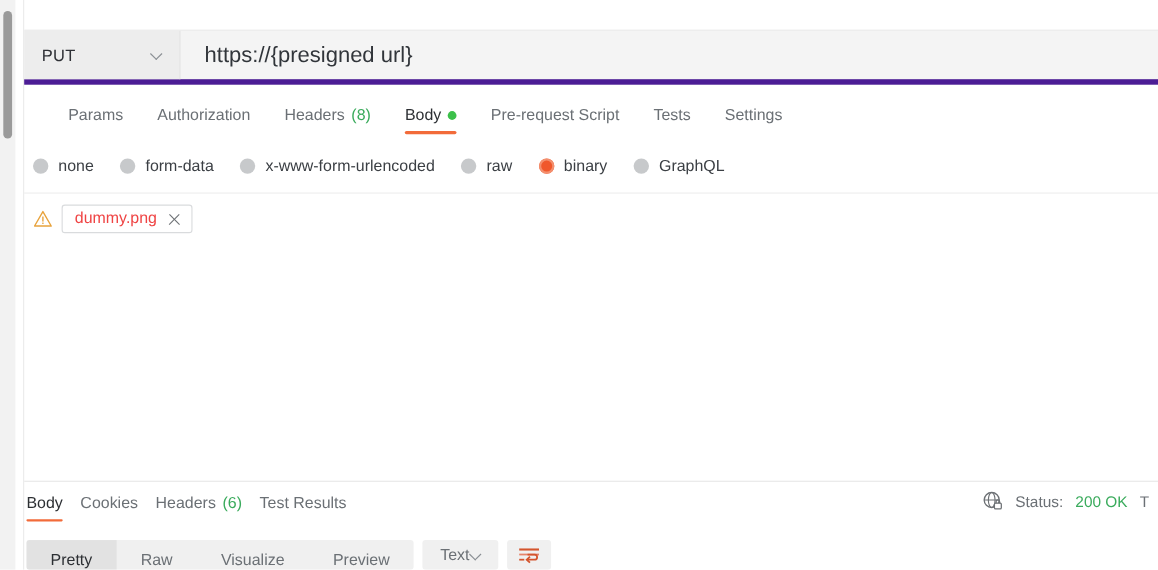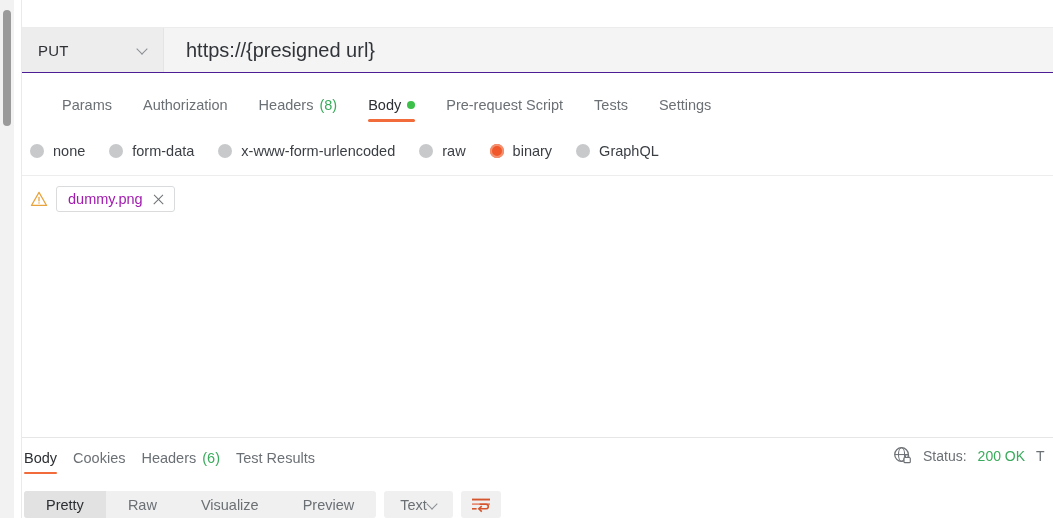--- a/index.html
+++ b/index.html
@@ -66,21 +66,21 @@
   .urlbar {
     position: absolute;
     left: 0;
     top: 27px;
     right: 0;
     height: 44px;
     display: flex;
     align-items: stretch;
     background: #f4f4f4;
     border-top: 1px solid #ececec;
-    border-bottom: 1px solid #4c1d95;
+    border-bottom: 5px solid #4c1d95;
   }
   .method {
     width: 142px;
     background: #ededed;
     display: flex;
     align-items: center;
     justify-content: space-between;
     padding: 0 14px 0 16px;
     box-sizing: border-box;
     border-right: 1px solid #e4e4e4;
@@ -228,21 +228,21 @@
     height: 26px;
     padding: 0 9px 0 11px;
     border: 1px solid #d9dbdd;
     border-radius: 3px;
     background: #ffffff;
     box-sizing: border-box;
     cursor: pointer;
   }
   .file-name {
     font-size: 14.5px;
-    color: #a21caf;
+    color: #ef4444;
     white-space: nowrap;
   }
   .x-btn {
     position: relative;
     width: 13px;
     height: 13px;
     flex: 0 0 auto;
     cursor: pointer;
   }
   .x-btn::before, .x-btn::after {
@@ -312,21 +312,21 @@
   .seg-group {
     display: flex;
     align-items: stretch;
     background: #f0f0f0;
     border-radius: 3px;
     height: 27px;
     overflow: hidden;
   }
   .seg {
     display: flex;
-    align-items: center;
+    align-items: flex-end;
     padding: 0 22px;
     font-size: 14.5px;
     color: #6b7075;
     cursor: pointer;
   }
   .seg.active {
     background: #e2e2e2;
     color: #2c2f33;
   }
   .select-box {

